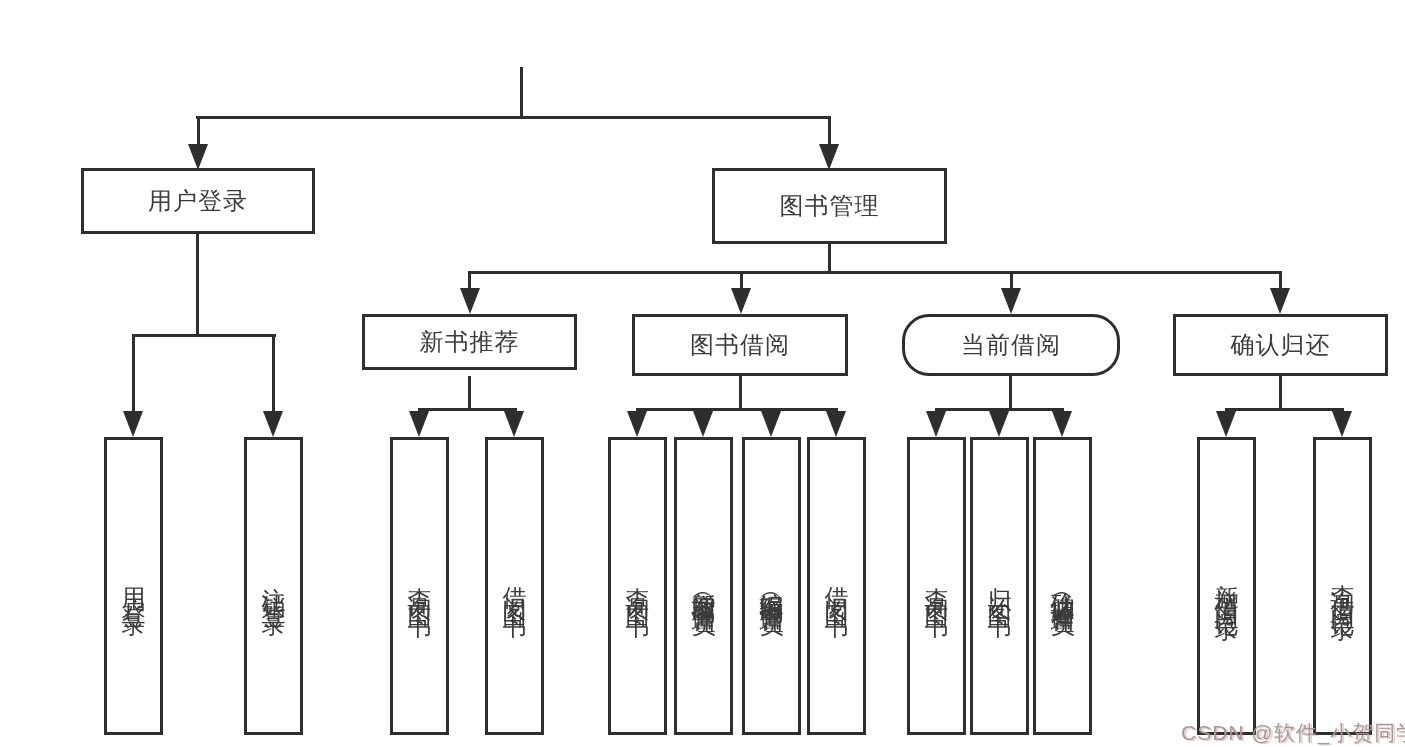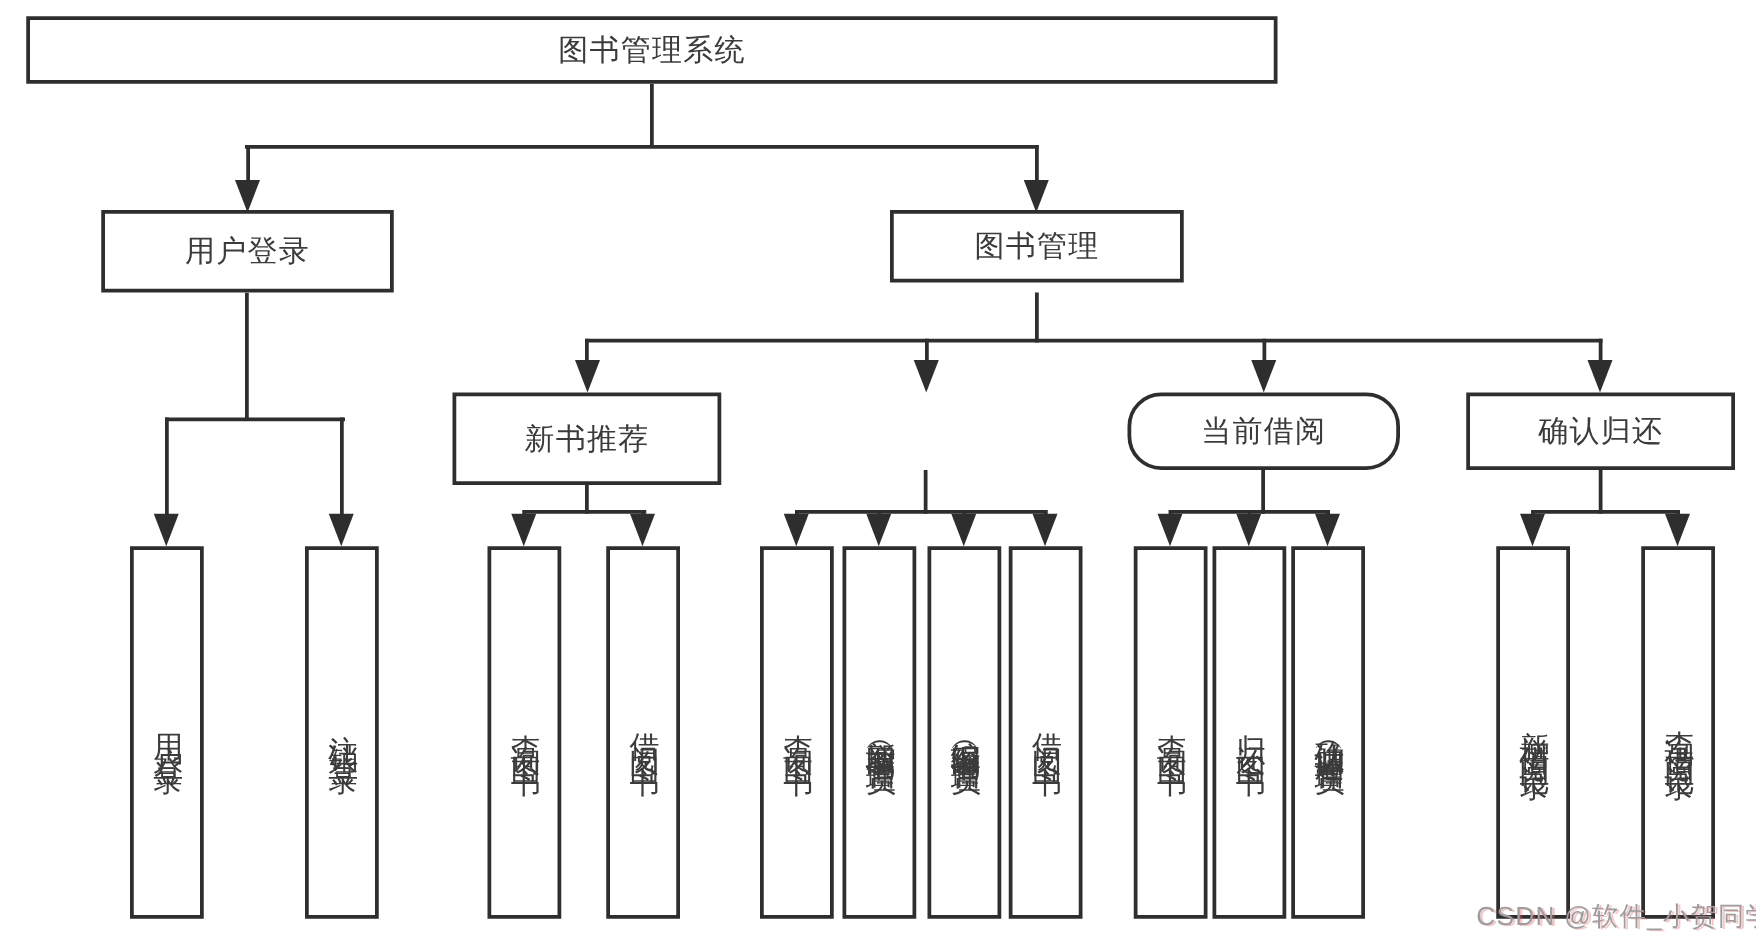--- a/index.html
+++ b/index.html
@@ -55,36 +55,36 @@
     white-space: nowrap;
     z-index: 3;
     text-shadow: 2px 1px 0 rgba(224, 96, 96, 0.35);
   }
 </style>
 </head>
 <body>
 
 <div id="canvas">
 
-  <div class="box" style="left:21px; top:13px; width:1001px; height:54px;">
-    <span>图书管理系统</span>
-  </div>
 
   <div class="box" style="left:81px; top:168px; width:234px; height:66px;">
     <span>用户登录</span>
   </div>
 
-  <div class="box" style="left:712px; top:168px; width:235px; height:58px;">
+  <div class="box" style="left:712px; top:168px; width:235px; height:76px;">
     <span>图书管理</span>
   </div>
 
-  <div class="box" style="left:362px; top:314px; width:215px; height:74px;justify-content:center;">
+  <div class="box" style="left:362px; top:314px; width:215px; height:56px;justify-content:center;">
     <span>新书推荐</span>
   </div>
 
+  <div class="box" style="left:632px; top:314px; width:216px; height:62px;">
+    <span>图书借阅</span>
+  </div>
 
   <div class="box" style="left:902px; top:314px; width:218px; height:62px;border-radius:27px;">
     <span>当前借阅</span>
   </div>
 
   <div class="box" style="left:1173px; top:314px; width:215px; height:62px;">
     <span>确认归还</span>
   </div>
 
   <div class="box leaf" style="left:104px; top:437px; width:59px; height:298px;">用户登录</div>

